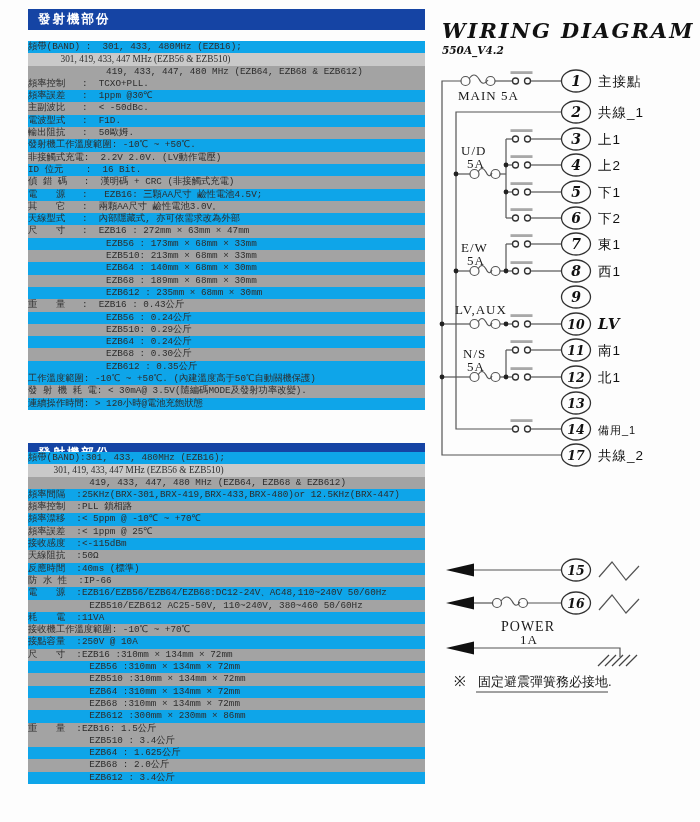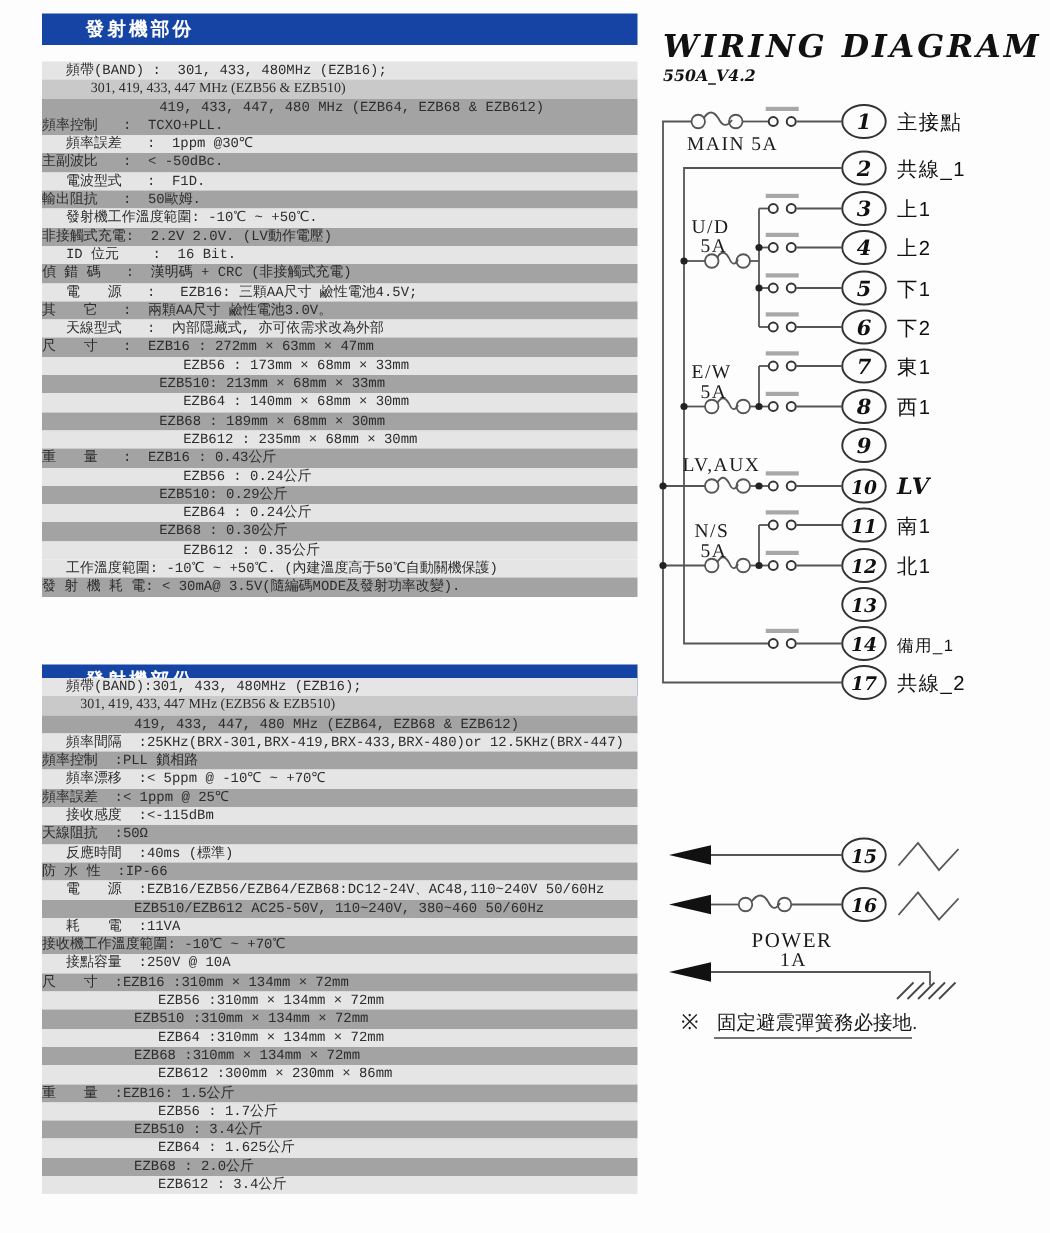--- a/index.html
+++ b/index.html
@@ -4,29 +4,29 @@
 <style>
   html,body{margin:0;padding:0;}
   body{
     width:700px;height:822px;position:relative;overflow:hidden;
     background:#fdfdfd;
     font-family:"Liberation Sans",sans-serif;
   }
   .sec-header{
     position:absolute;left:28px;width:397px;height:21px;
     color:#ffffff;font-size:12.5px;font-weight:bold;line-height:21px;
-    padding-left:29px;box-sizing:border-box;letter-spacing:2px;
+    padding-left:10px;box-sizing:border-box;letter-spacing:2px;
   }
   .rows{position:absolute;left:28px;width:397px;}
   .spec-row{
     height:12.3px;line-height:12.4px;font-size:9.3px;
     white-space:pre;overflow:hidden;color:#2d2d2d;
     font-family:"Liberation Mono","DejaVu Sans Mono",monospace;
   }
-  .shade-g{background:#e5e5e5;padding-left:16px;}
+  .shade-g{background:#0ea5e9;}
   .shade-d{background:#c9c9c9;font-family:Liberation Serif, serif;}
   .shade-w{background:#a3a3a3;}
   #diagram{position:absolute;left:428px;top:0;}
   .dg-line{stroke:#555;stroke-width:1.2;fill:none;}
   .dg-title{
     font-family:"DejaVu Serif","Liberation Serif",serif;
     font-style:italic;font-weight:bold;font-size:21px;letter-spacing:2px;fill:#111;
   }
   .dg-sub{
     font-family:"DejaVu Serif","Liberation Serif",serif;
@@ -65,20 +65,21 @@
     <div class="spec-row shade-w">              EZB68 : 189mm × 68mm × 30mm</div>
     <div class="spec-row shade-g">              EZB612 : 235mm × 68mm × 30mm</div>
     <div class="spec-row shade-w">重　　量   :  EZB16 : 0.43公斤</div>
     <div class="spec-row shade-g">              EZB56 : 0.24公斤</div>
     <div class="spec-row shade-w">              EZB510: 0.29公斤</div>
     <div class="spec-row shade-g">              EZB64 : 0.24公斤</div>
     <div class="spec-row shade-w">              EZB68 : 0.30公斤</div>
     <div class="spec-row shade-g">              EZB612 : 0.35公斤</div>
     <div class="spec-row shade-g">工作溫度範圍: -10℃ ~ +50℃. (內建溫度高于50℃自動關機保護)</div>
     <div class="spec-row shade-w">發 射 機 耗 電: &lt; 30mA@ 3.5V(隨編碼MODE及發射功率改變).</div>
+    <div class="spec-row shade-g">連續操作時間: &gt; 120小時@電池充飽狀態</div>
   </div>
 
 <div class="sec-header" id="rx-header" style="top: 443px; background: rgb(21, 68, 164);">發射機部份</div>
 <div class="rows" id="rx-rows" style="top:452px;">
     <div class="spec-row shade-g">頻帶(BAND):301, 433, 480MHz (EZB16);</div>
     <div class="spec-row shade-d">           301, 419, 433, 447 MHz (EZB56 &amp; EZB510)</div>
     <div class="spec-row shade-w">           419, 433, 447, 480 MHz (EZB64, EZB68 &amp; EZB612)</div>
     <div class="spec-row shade-g">頻率間隔  :25KHz(BRX-301,BRX-419,BRX-433,BRX-480)or 12.5KHz(BRX-447)</div>
     <div class="spec-row shade-w">頻率控制  :PLL 鎖相路</div>
     <div class="spec-row shade-g">頻率漂移  :&lt; 5ppm @ -10℃ ~ +70℃</div>
@@ -92,21 +93,20 @@
     <div class="spec-row shade-g">耗　　電  :11VA</div>
     <div class="spec-row shade-w">接收機工作溫度範圍: -10℃ ~ +70℃</div>
     <div class="spec-row shade-g">接點容量  :250V @ 10A</div>
     <div class="spec-row shade-w">尺　　寸  :EZB16 :310mm × 134mm × 72mm</div>
     <div class="spec-row shade-g">           EZB56 :310mm × 134mm × 72mm</div>
     <div class="spec-row shade-w">           EZB510 :310mm × 134mm × 72mm</div>
     <div class="spec-row shade-g">           EZB64 :310mm × 134mm × 72mm</div>
     <div class="spec-row shade-w">           EZB68 :310mm × 134mm × 72mm</div>
     <div class="spec-row shade-g">           EZB612 :300mm × 230mm × 86mm</div>
     <div class="spec-row shade-w">重　　量  :EZB16: 1.5公斤</div>
-    <div class="spec-row shade-g">           EZB56 : 1.7公斤</div>
     <div class="spec-row shade-w">           EZB510 : 3.4公斤</div>
     <div class="spec-row shade-g">           EZB64 : 1.625公斤</div>
     <div class="spec-row shade-w">           EZB68 : 2.0公斤</div>
     <div class="spec-row shade-g">           EZB612 : 3.4公斤</div>
   </div>
 
 <svg id="diagram" width="272" height="710" viewBox="0 0 272 710">
 
   <text class="dg-title" x="14" y="38">WIRING DIAGRAM</text>
   <text class="dg-sub" x="14" y="54">550A_V4.2</text>

